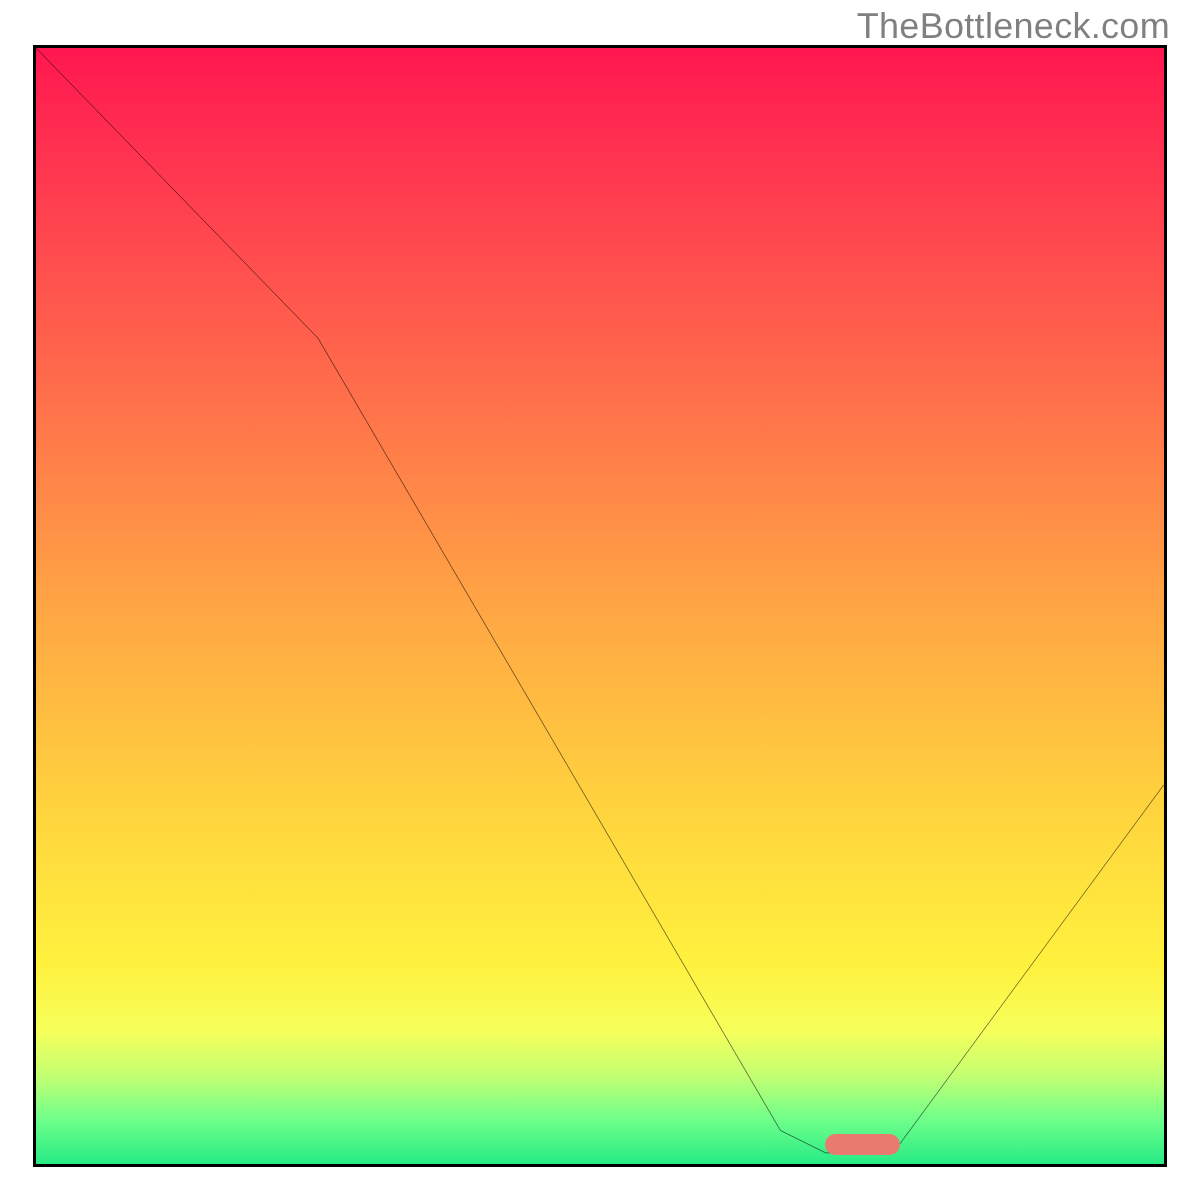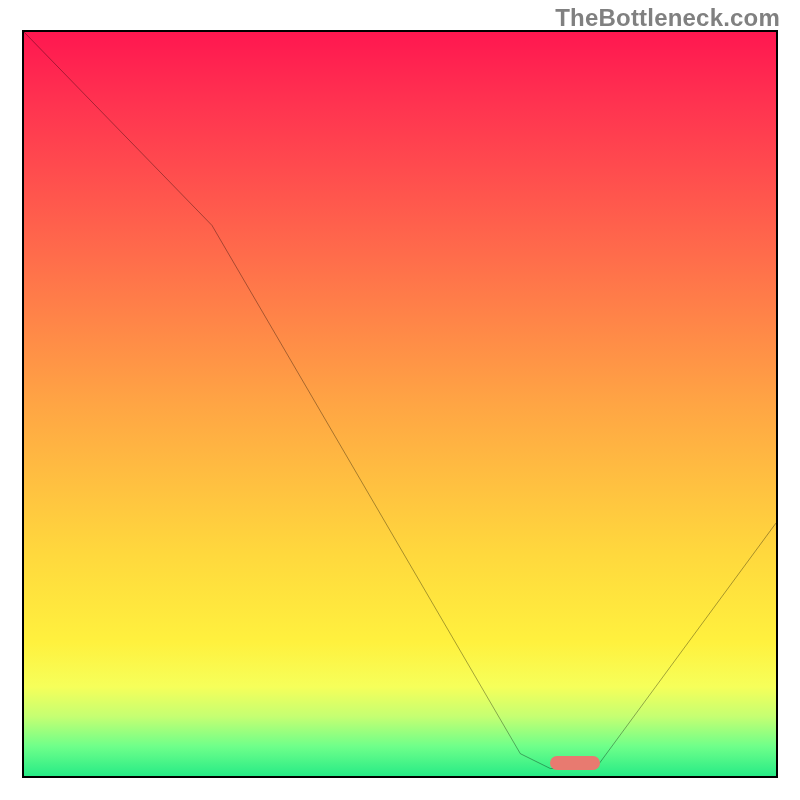--- a/index.html
+++ b/index.html
@@ -52,21 +52,20 @@
     border-radius: 8px;
   }
   .watermark {
     position: absolute;
     top: 4px;
     right: 20px;
     font-family: Arial, Helvetica, sans-serif;
     font-size: 24px;
     color: #808080;
     letter-spacing: 0.2px;
-    font-weight: bold;
   }
 </style>
 </head>
 <body>
 
 <div class="chart-wrap">
 
   <div class="watermark">TheBottleneck.com</div>
 
   <div class="plot-area">

